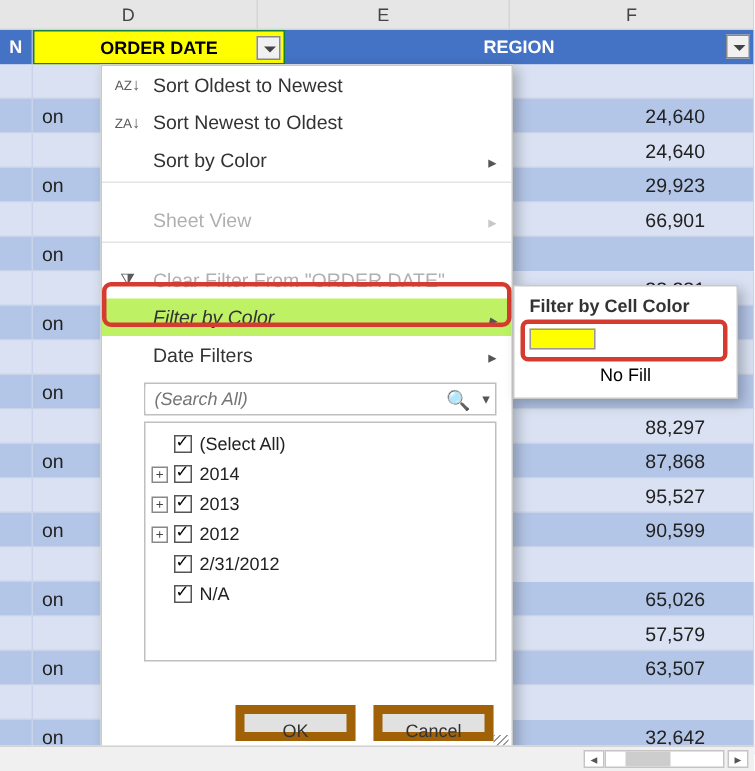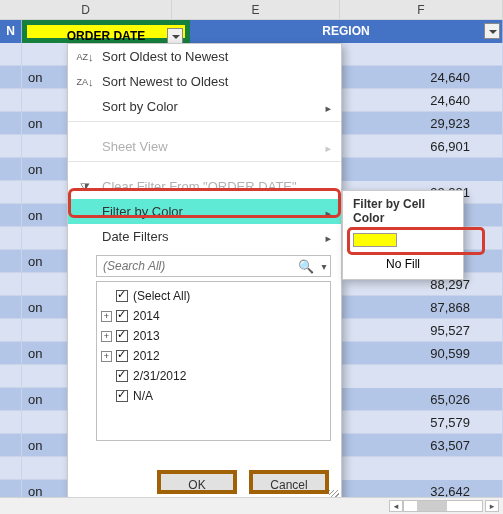--- a/index.html
+++ b/index.html
@@ -7,21 +7,21 @@
   .stage { position:relative; width:503px; height:514px; overflow:hidden; background:#fff; }
 
   
   .col-letters { position:absolute; top:0; left:0; right:0; height:20px; display:flex; font-size:12px; color:#444; }
   .col-letters div { border-right:1px solid #d4d4d4; border-bottom:1px solid #d4d4d4; text-align:center; line-height:20px; background:#e6e6e6;}
   .colD { width:172px; } .colE { width:168px; } .colF { width:163px; flex:1; }
 
   .hdr-row { position:absolute; top:20px; left:0; right:0; height:23px; display:flex; }
   .hdr-cell { position:relative; background:#4472C4; color:#fff; font-size:12px; font-weight:600; text-align:center; line-height:23px; border-right:1px solid #9cb4de; }
   .hdr-cell.colN { width:22px; }
-  .hdr-cell.active { background:#FFFF00; color:#000; border:5px solid #15803d; }
+  .hdr-cell.active { background:#FFFF00; color:#000; border:1px solid #15803d; }
   .drop { position:absolute; right:2px; top:3px; width:16px; height:16px; background:#f1f1f1; border:1px solid #888; }
   .drop::after { content:""; position:absolute; left:4px; top:6px; border-left:4px solid transparent; border-right:4px solid transparent; border-top:4px solid #444; }
 
   .rowband { position:absolute; left:0; right:0; height:23px; display:flex; }
   .cell { font-size:13px; color:#222; border-right:1px solid #c9d4ea; border-bottom:1px solid #c9d4ea; }
   .cellN { width:22px; text-align:right; padding-right:6px; line-height:23px;}
   .cellD { width:150px; text-align:left; padding-left:6px; line-height:23px; }
   .cellE { width:168px; }
   .cellF { flex:1; text-align:right; padding-right:32px; line-height:23px; }
   .band0 { background:#D9E1F2; }
@@ -29,46 +29,46 @@
 
   
   .menu { position:absolute; top:43px; left:67px; width:275px; height:460px; background:#fff;
           border:1px solid #c9c9c9; box-shadow:3px 3px 8px rgba(0,0,0,0.25); font-size:13px; color:#333; }
   .menu-item { position:relative; display:flex; align-items:center; height:25px; padding-left:34px; }
   .menu-item.disabled { color:#b0b0b0;margin-top:12px; }
   .menu-item .arrow { position:absolute; right:10px; top:8px; font-size:11px; color:#555; }
   .menu-item.disabled .arrow { color:#c8c8c8; }
   .menu-sep { height:1px; background:#e4e4e4; margin:2px 0; }
   .menu-icon { position:absolute; left:8px; top:4px; width:18px; height:18px; font-size:11px; color:#5b5b5b; display:flex; align-items:center; justify-content:center; }
-  .menu-item.hovered { background:#5eead4; }
+  .menu-item.hovered { background:#bef264;font-style:italic; }
 
   .red-ring { position:absolute; border:3px solid #d63b2f; border-radius:6px; pointer-events:none; }
   .ring-filter { top:144px; left:0px; width:273px; height:30px; }
 
   .search-row { display:flex; align-items:flex-end; margin:6px 10px 4px 28px; }
   .search-box { flex:1; display:flex; align-items:center; border:1px solid #bfbfbf; height:22px; background:#fff; }
   .search-box input { flex:1; border:none; outline:none; font-size:12px; color:#888; font-style:italic; padding-left:6px; }
   .search-mag { width:24px; text-align:center; color:#666; font-size:13px; }
   .search-chev { width:12px; text-align:center; color:#555; font-size:10px; }
 
   .tree { margin:2px 10px 0 28px; height:160px; border:1px solid #bfbfbf; background:#fff; overflow:hidden; padding:4px 4px; }
   .tree-node { display:flex; align-items:center; height:20px; font-size:12px; color:#222; }
   .pm { width:11px; height:11px; border:1px solid #888; margin-right:4px; font-size:9px; line-height:9px; text-align:center; color:#444; }
   .pm.blank { border:none; }
   .cb { width:12px; height:12px; border:1px solid #555; margin-right:5px; background:#fff; position:relative; }
   .cb.checked::after { content:"✓"; position:absolute; left:0px; top:-3px; font-size:11px; color:#000; }
 
   .btn-row { position:absolute; bottom:8px; right:12px; display:flex; gap:12px; }
-  .btn { width:80px; height:24px; border:4px solid #a16207; background:#e1e1e1; font-size:12px; text-align:center; line-height:22px; }
+  .btn { width:80px; height:24px; border:6px solid #a16207; background:#e1e1e1; font-size:12px; text-align:center; line-height:22px; }
 
   .resize { position:absolute; right:2px; bottom:2px; width:10px; height:10px;
             background:repeating-linear-gradient(135deg,#999 0 1px,transparent 1px 3px); }
 
   
-  .flyout { position:absolute; top:190px; left:342px; width:122px; background:#fff;
+  .flyout { position:absolute; top:190px; left:342px; width:150px; background:#fff;
             border:1px solid #c9c9c9; box-shadow:3px 3px 8px rgba(0,0,0,0.25); font-size:12px; }
   .flyout .ttl { font-weight:700; padding:6px 10px 4px; color:#333; }
   .flyout .swatch-row { padding:4px 10px 6px; position:relative; }
   .swatch { width:44px; height:14px; background:#FFFF00; border:1px solid #999; }
   .ring-swatch { position:absolute; top:-2px; left:4px; width:138px; height:28px; border:3px solid #d63b2f; border-radius:5px; }
   .flyout .nf { padding:4px 10px 8px; text-align:center; }
 
   
   .hscroll { position:absolute; bottom:0; left:0; right:0; height:17px; background:#f0f0f0; border-top:1px solid #d4d4d4; }
   .hscroll .track { position:absolute; right:20px; top:2px; width:80px; height:12px; background:#fff; border:1px solid #c4c4c4; }

